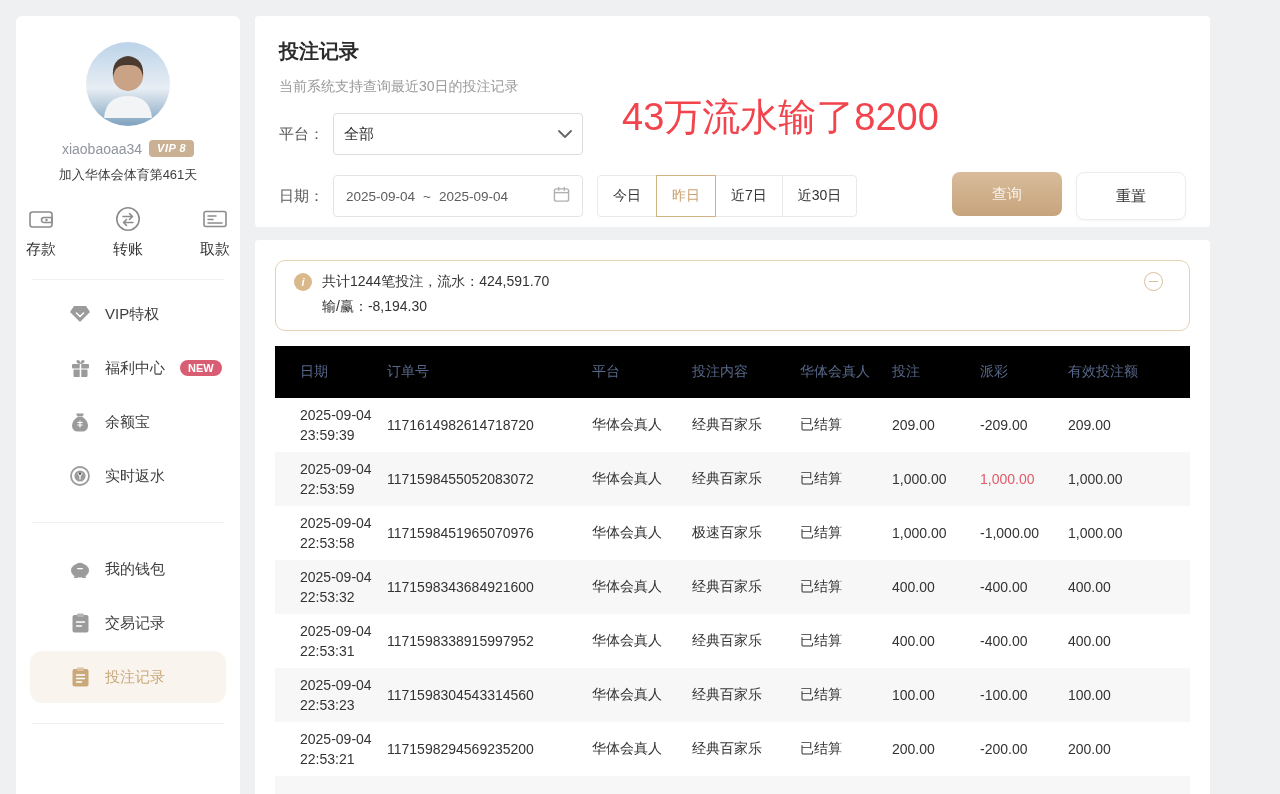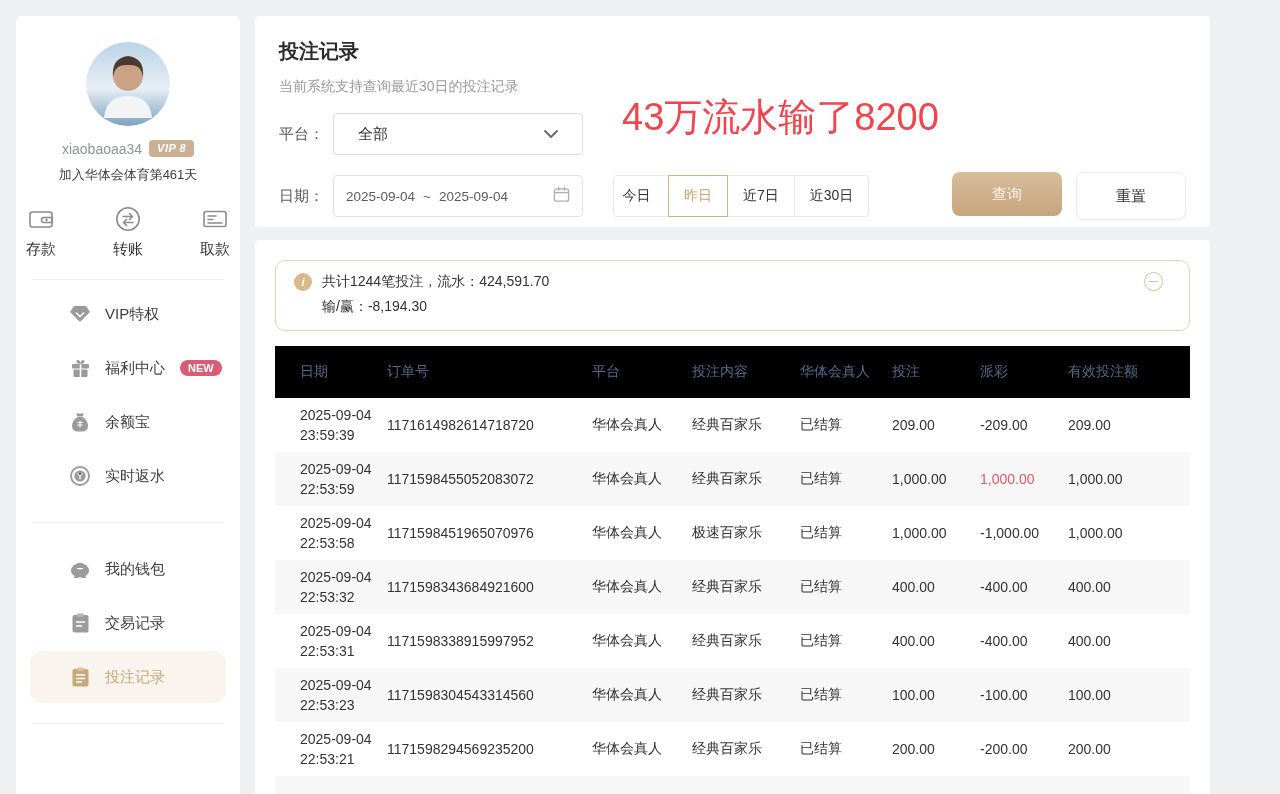--- a/index.html
+++ b/index.html
@@ -28,29 +28,29 @@
   .badge-new { background:#d95d72; color:#fff; font-size:11px; font-weight:bold; padding:2px 8px; border-radius:9px; }
 
   
   .main { position:absolute; left:255px; top:16px; width:955px; }
   .card { background:#fff; border-radius:4px; }
   .filter-card { height:211px; padding:22px 24px; position:relative; }
   .page-title { font-size:20px; font-weight:bold; color:#2b2b2b; }
   .page-sub { margin-top:13px; font-size:14px; color:#9a9a9a; }
   .filter-row { display:flex; align-items:center; margin-top:17px; }
   .f-label { width:54px; font-size:15px; color:#595959; }
-  .select-box { width:250px; height:42px; border:1px solid #dcdcdc; border-radius:4px; display:flex; align-items:center; padding:0 24px; cursor:pointer; background:#fff; }
+  .select-box { width:250px; height:42px; border:1px solid #dcdcdc; border-radius:4px; display:flex; align-items:center; padding:0 10px; cursor:pointer; background:#fff; }
   .select-box .val { font-size:15px; color:#333; }
   .select-box .chev { margin-left:auto; }
   .date-box { width:250px; height:42px; border:1px solid #e3e3e3; border-radius:4px; display:flex; align-items:center; padding:0 12px; gap:8px; background:#fff; cursor:pointer; }
   .date-box .d { font-size:13.5px; color:#5c5c5c; }
   .date-box .cal { margin-left:auto; }
   .range-group { display:flex; margin-left:14px; }
   .range-btn { min-width:56px; padding:0 15px; height:42px; display:flex; align-items:center; justify-content:center; border:1px solid #e9e9e9; margin-left:-1px; background:#fff; font-size:14px; color:#333; cursor:pointer; position:relative; }
-  .range-btn:first-child { border-radius:4px 0 0 4px; margin-left:16px;padding-left:6px; }
+  .range-btn:first-child { border-radius:4px 0 0 4px; margin-left:0; }
   .range-btn:last-child { border-radius:0 4px 4px 0; }
   .range-btn.active { border-color:#d2b185; color:#c9a26f; z-index:2; }
   .action-btns { margin-left:auto; display:flex; gap:14px; }
   .btn-query { width:110px; height:44px; border:none; border-radius:8px; background:linear-gradient(180deg,#d8bc9b,#c7a47c); color:rgba(255,255,255,.85); font-size:15px; cursor:pointer; }
   .btn-reset { width:110px; height:48px; border:1px solid #ececec; border-radius:8px; background:#fff; color:#333; font-size:15px; cursor:pointer; box-shadow:0 1px 3px rgba(0,0,0,.04); }
 
   .overlay-red { position:absolute; left:622px; top:92px; font-size:38px; color:#f2444d; z-index:10; white-space:nowrap; }
 
   .results-card { margin-top:13px; height:600px; padding:20px; }
   .summary-box { border:1px solid #e6d2b4; border-radius:10px; padding:12px 18px 14px; position:relative; }

